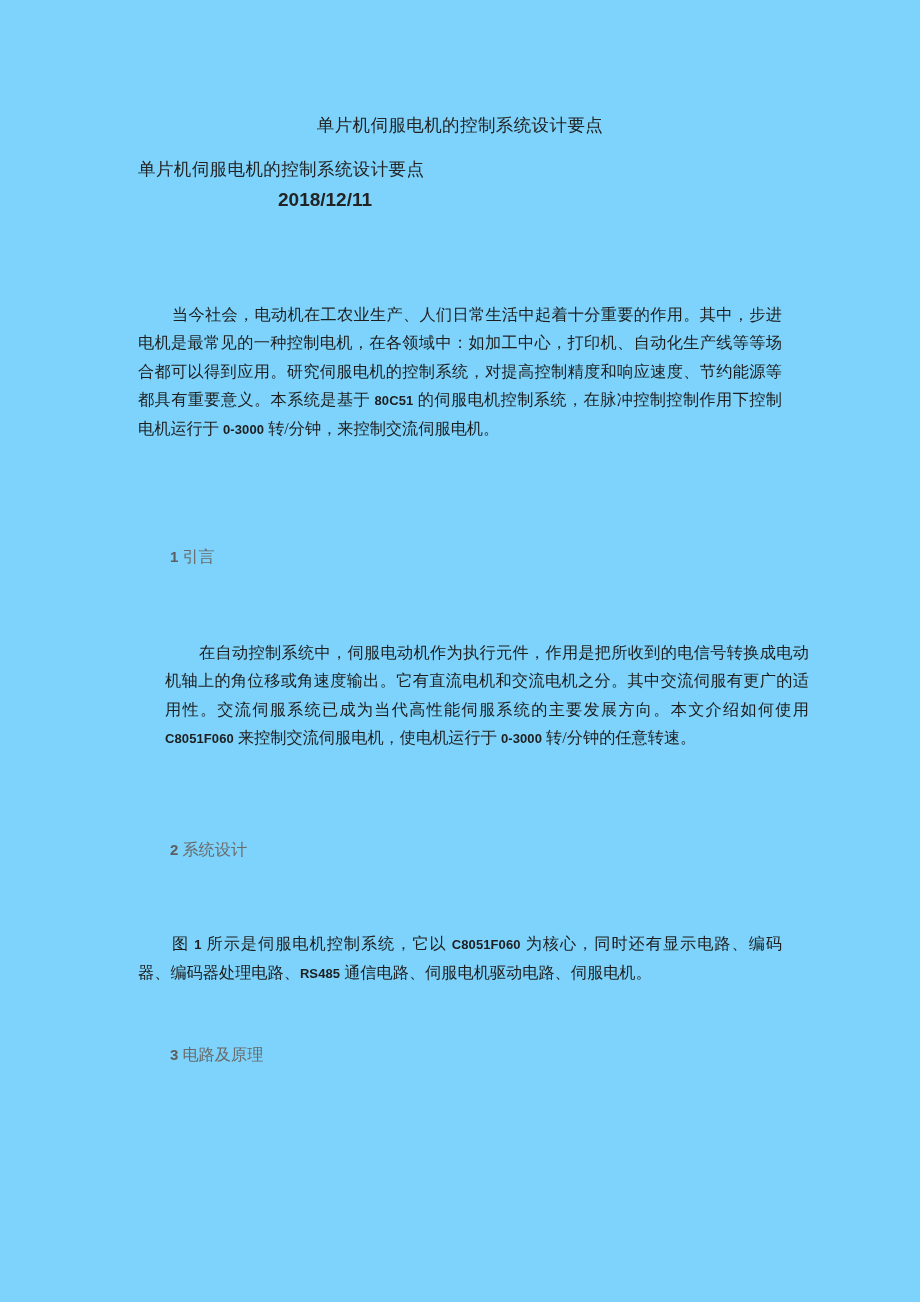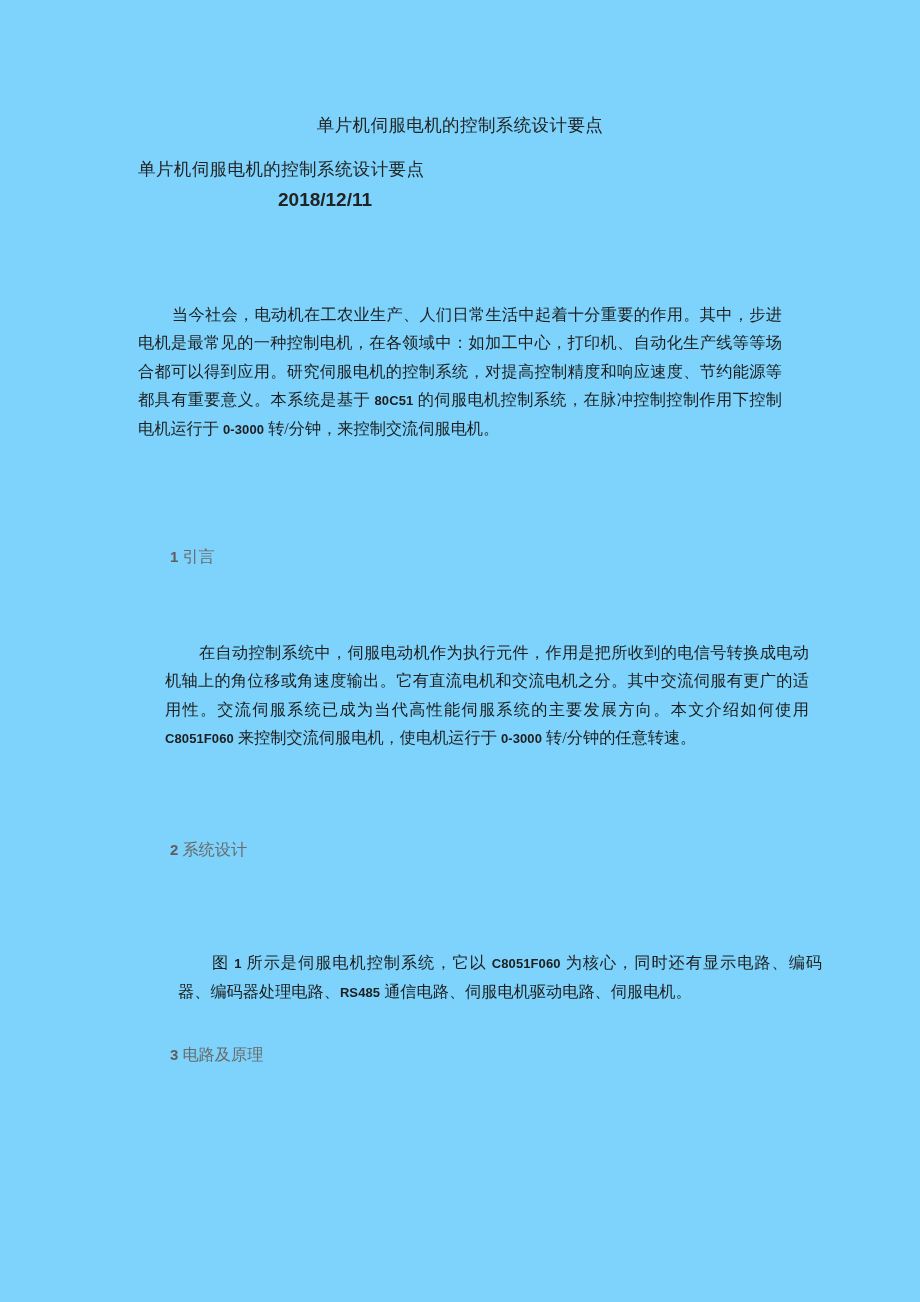--- a/index.html
+++ b/index.html
@@ -68,21 +68,21 @@
     line-height: 28.2px;
     text-align: justify;
     text-justify: inter-ideograph;
     text-indent: 34px;
     color: #1e1e1e;
     -webkit-hyphens: none;
     hyphens: none;
   }
   .body-block.p1 { top: 285px; }
   .body-block.p2 { top: 623px; margin-left: 27px; }
-  .body-block.p3 { top: 933px; margin-left: 40px; }
+  .body-block.p3 { top: 914px; }
 
   
   .lat {
     font-family: "Liberation Sans", "DejaVu Sans", sans-serif;
     font-weight: bold;
     font-size: 13px;
     letter-spacing: 0.1px;
   }
 
   

